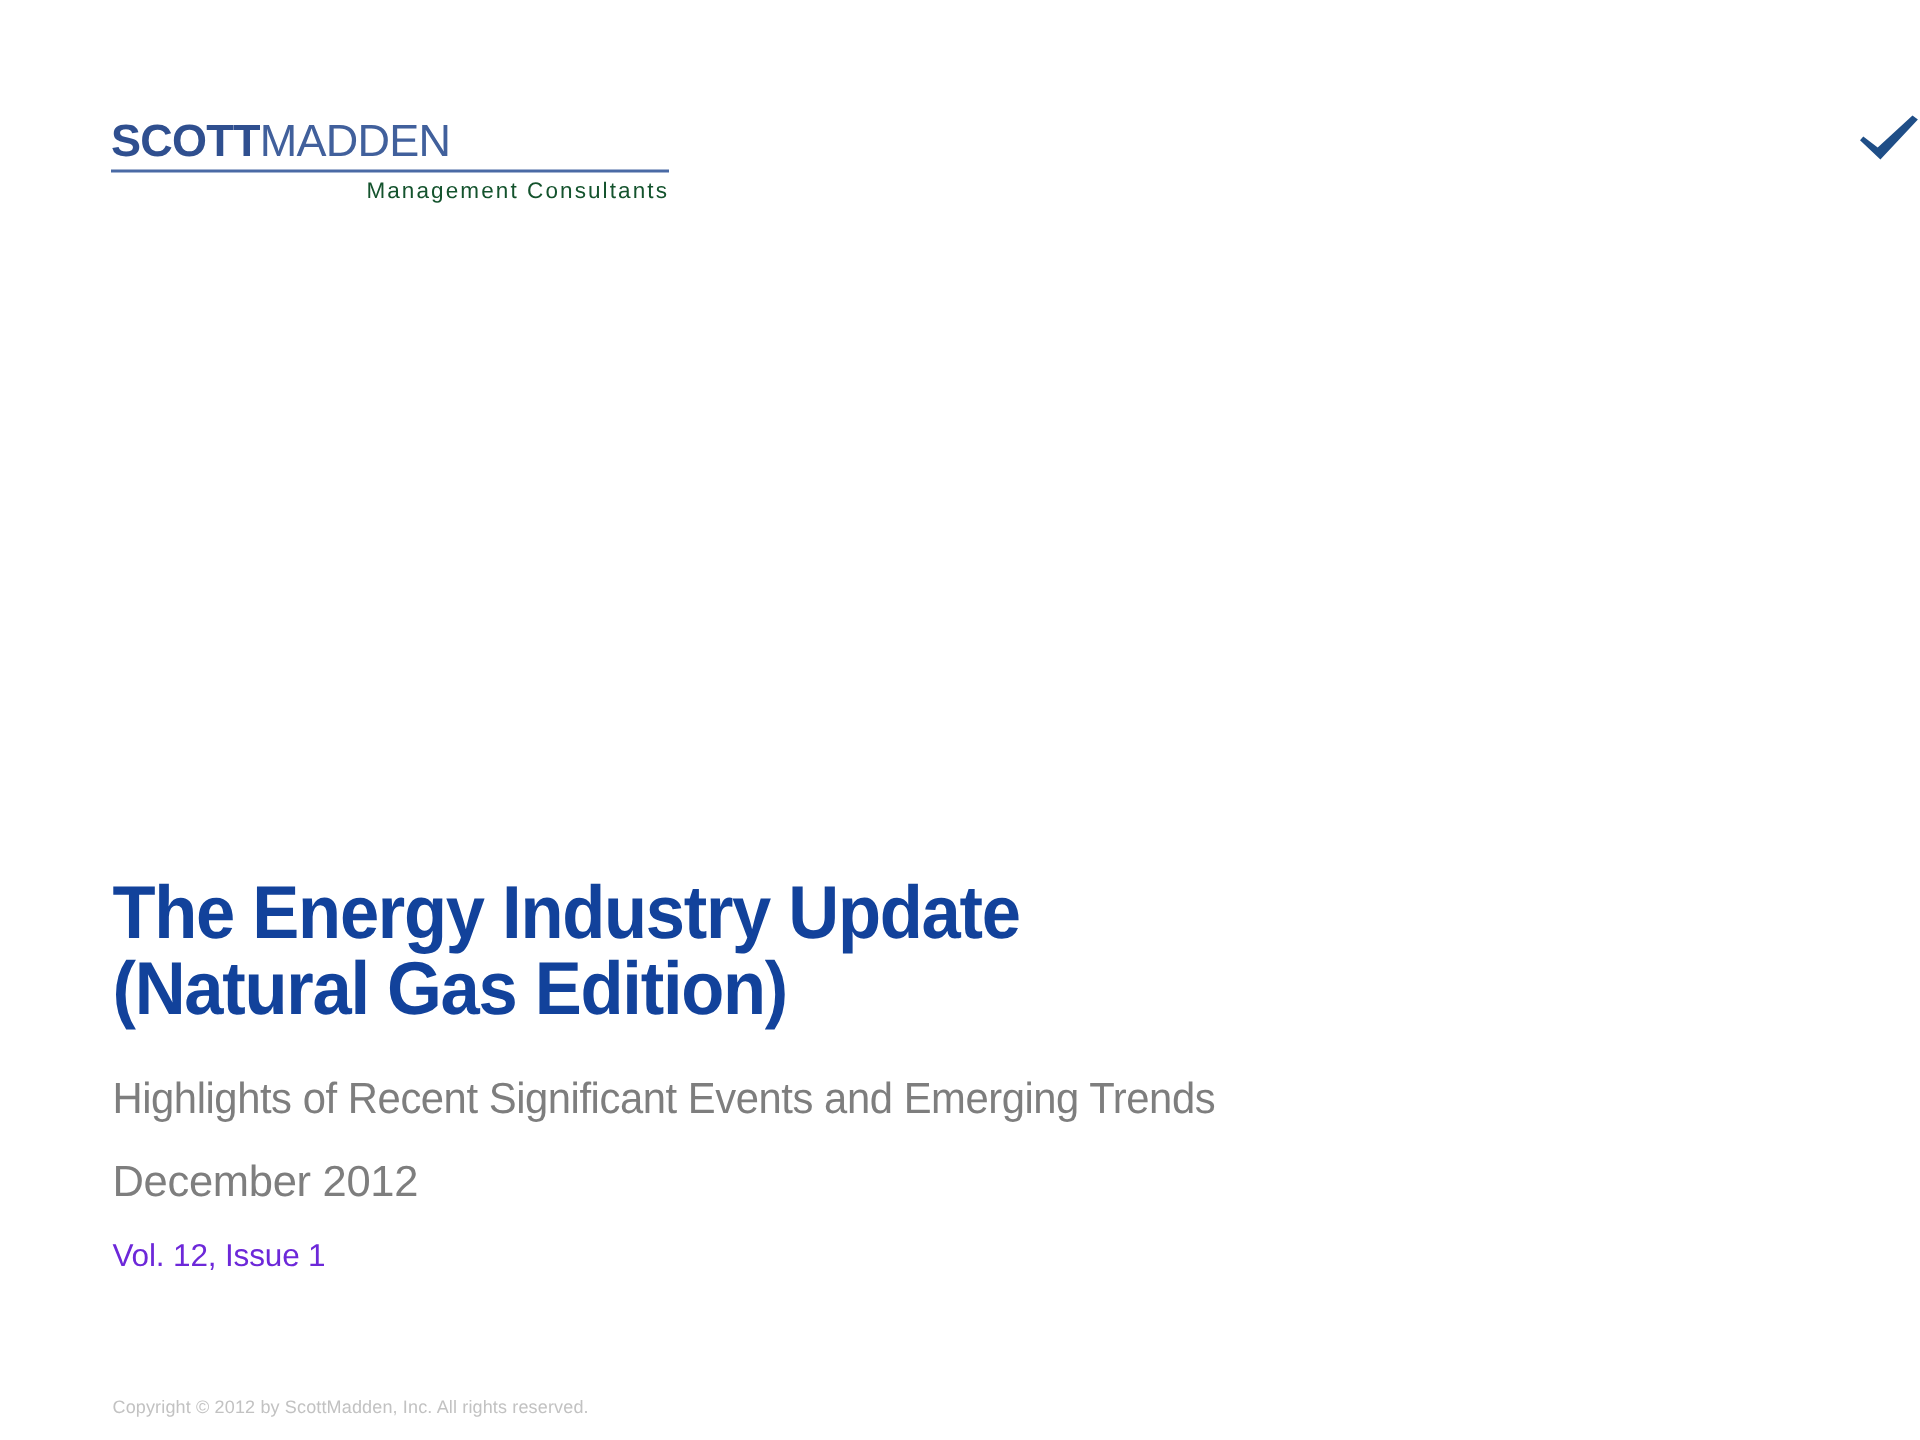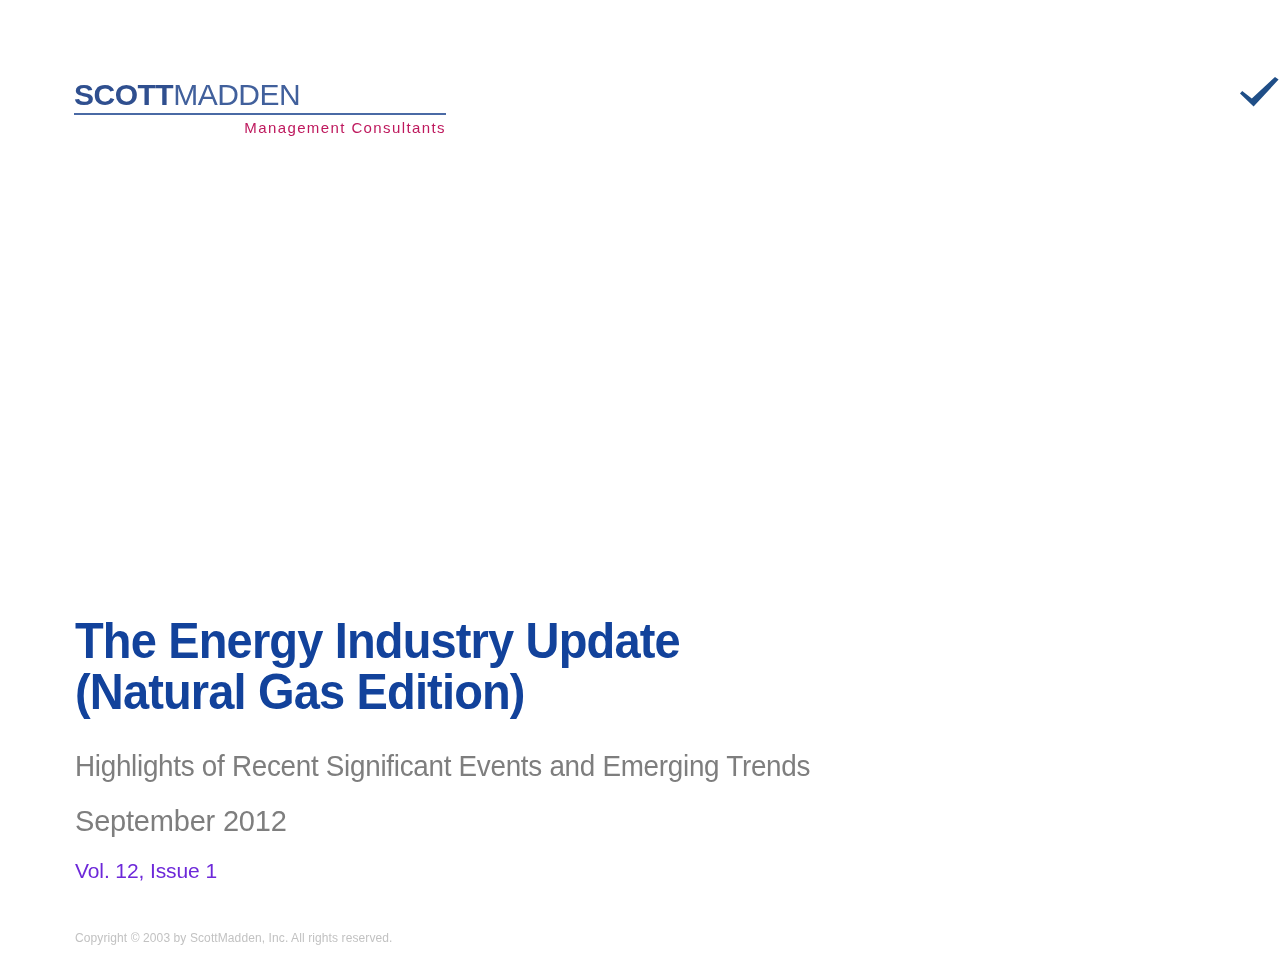--- a/index.html
+++ b/index.html
@@ -54,21 +54,21 @@
     width: 372px;
     height: 2px;
     background: #4a6aa5;
   }
   .logo-tagline {
     margin-top: 4px;
     text-align: right;
     font-size: 15px;
     line-height: 17px;
     letter-spacing: 1.4px;
-    color: #be185d;
+    color: #14532d;
     font-weight: normal;
     white-space: nowrap;
   }
 
   
   .meet-block {
     position: absolute;
     right: 44px;
     top: 76px;
     display: flex;
@@ -86,21 +86,21 @@
     font-weight: bold;
     color: #1c5ba4;
     letter-spacing: -0.2px;
     white-space: nowrap;
   }
 
   
   .title-block {
     position: absolute;
     left: 31px;
-    top: 616px;
+    top: 583px;
     width: 1000px;
   }
   .main-title {
     font-size: 50px;
     line-height: 51px;
     font-weight: bold;
     color: #12429b;
     letter-spacing: -0.9px;
     margin: 0;
     transform: scaleX(0.94);
@@ -168,19 +168,19 @@
       <path d="M2 17.5 L4.2 15.0 L13.8 22.4 L37.0 1.0 L40.6 3.6 L15.6 30.4 Z" fill="#1f4e87"></path>
     </svg>
   </div>
 
   <div class="title-block">
     <h1 class="main-title">
       <span class="tl">The Energy Industry Update</span>
       <span class="tl">(Natural Gas Edition)</span>
     </h1>
     <div class="subtitle">Highlights of Recent Significant Events and Emerging Trends</div>
-    <div class="date-line">September 2012</div>
+    <div class="date-line">December 2012</div>
     <div class="volume-line">Vol. 12, Issue 1</div>
   </div>
 
-  <div class="copyright">Copyright © 2003 by ScottMadden, Inc. All rights reserved.</div>
+  <div class="copyright">Copyright © 2012 by ScottMadden, Inc. All rights reserved.</div>
 
 </div>
 
 </body></html>

